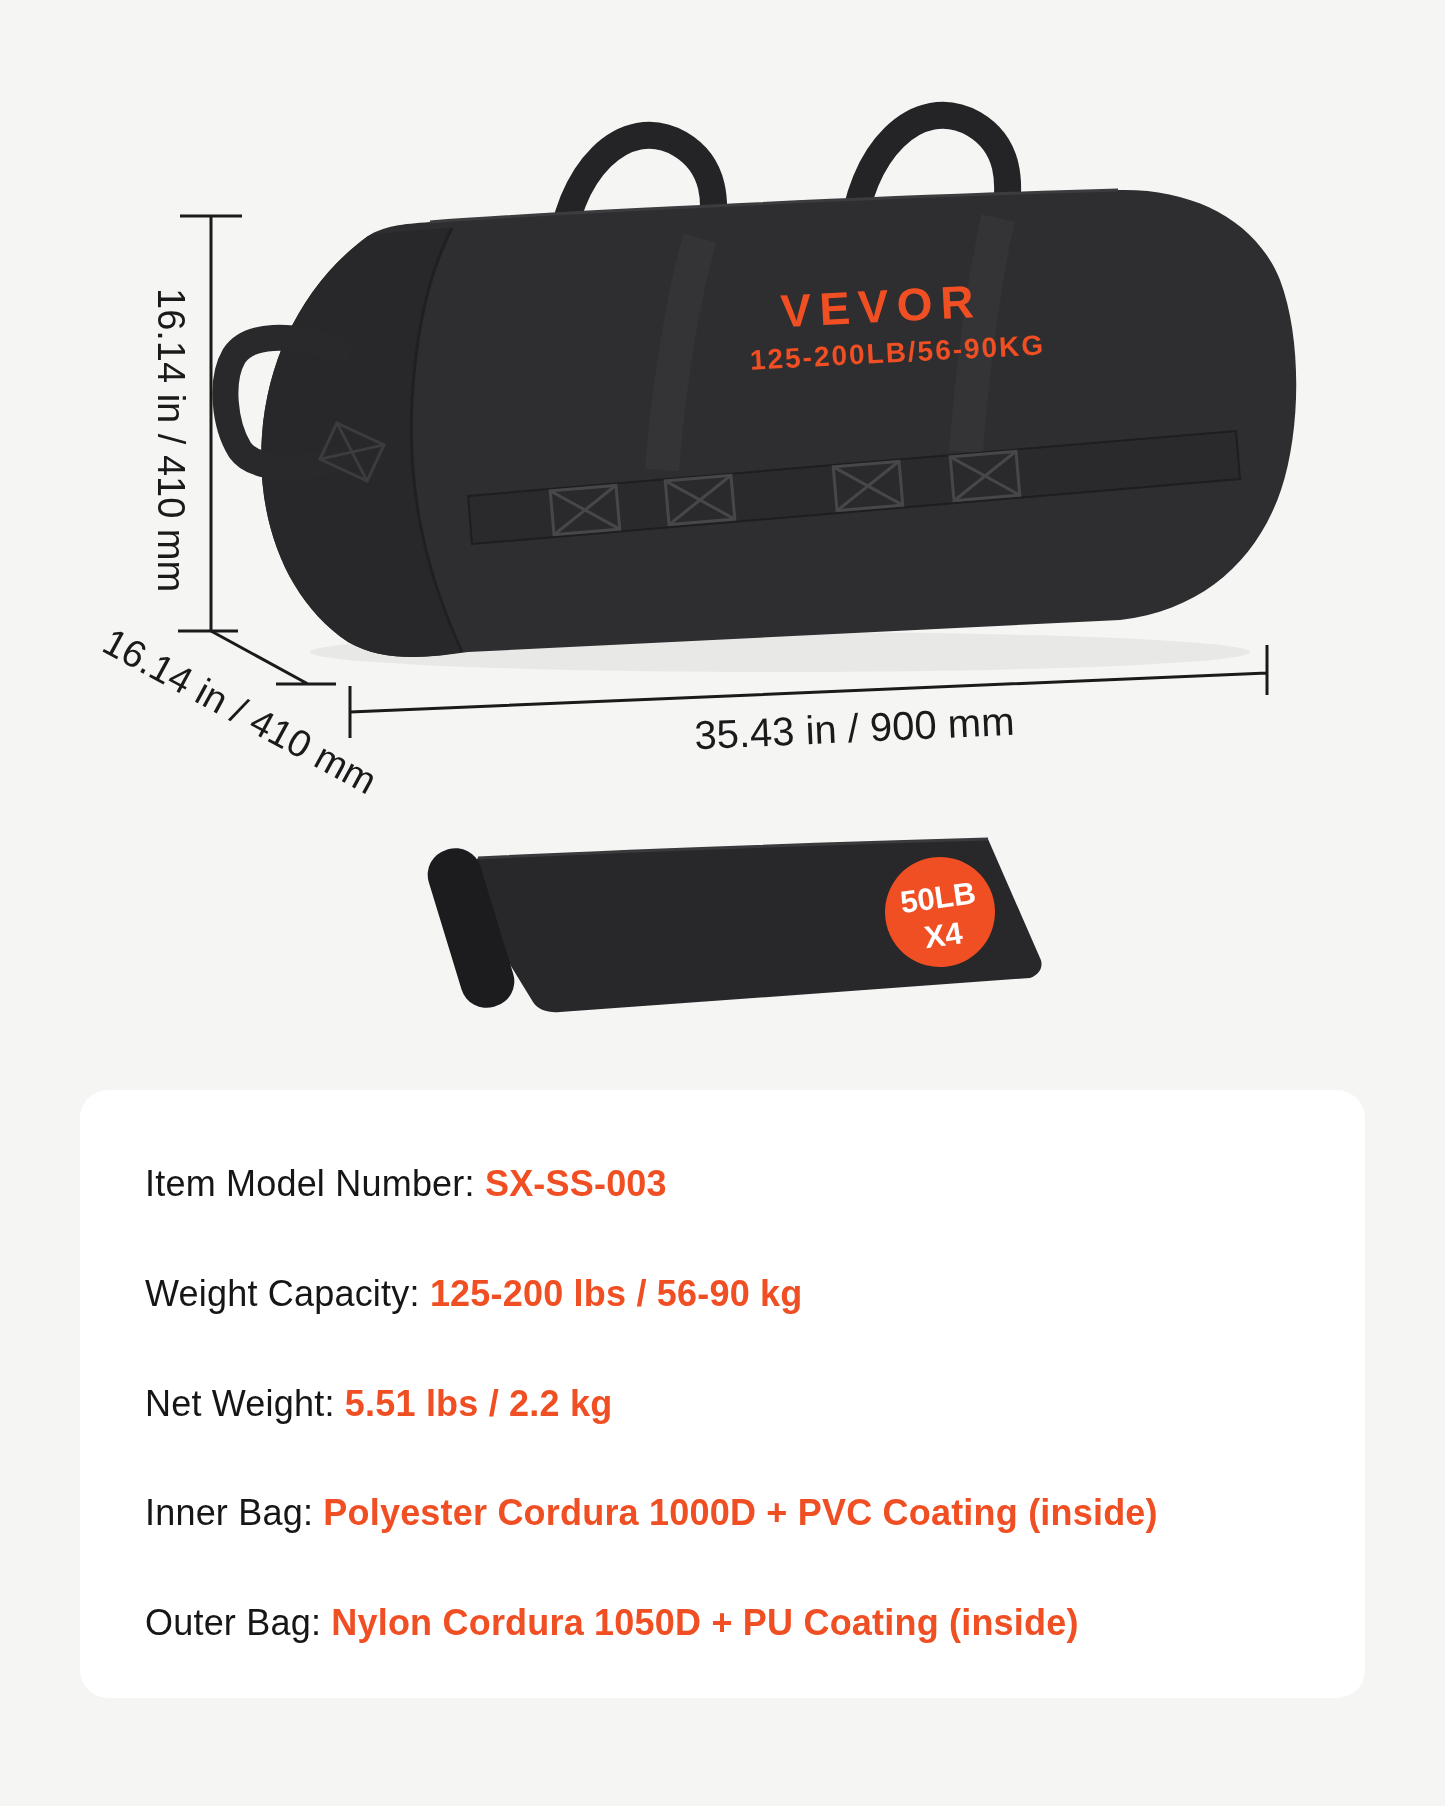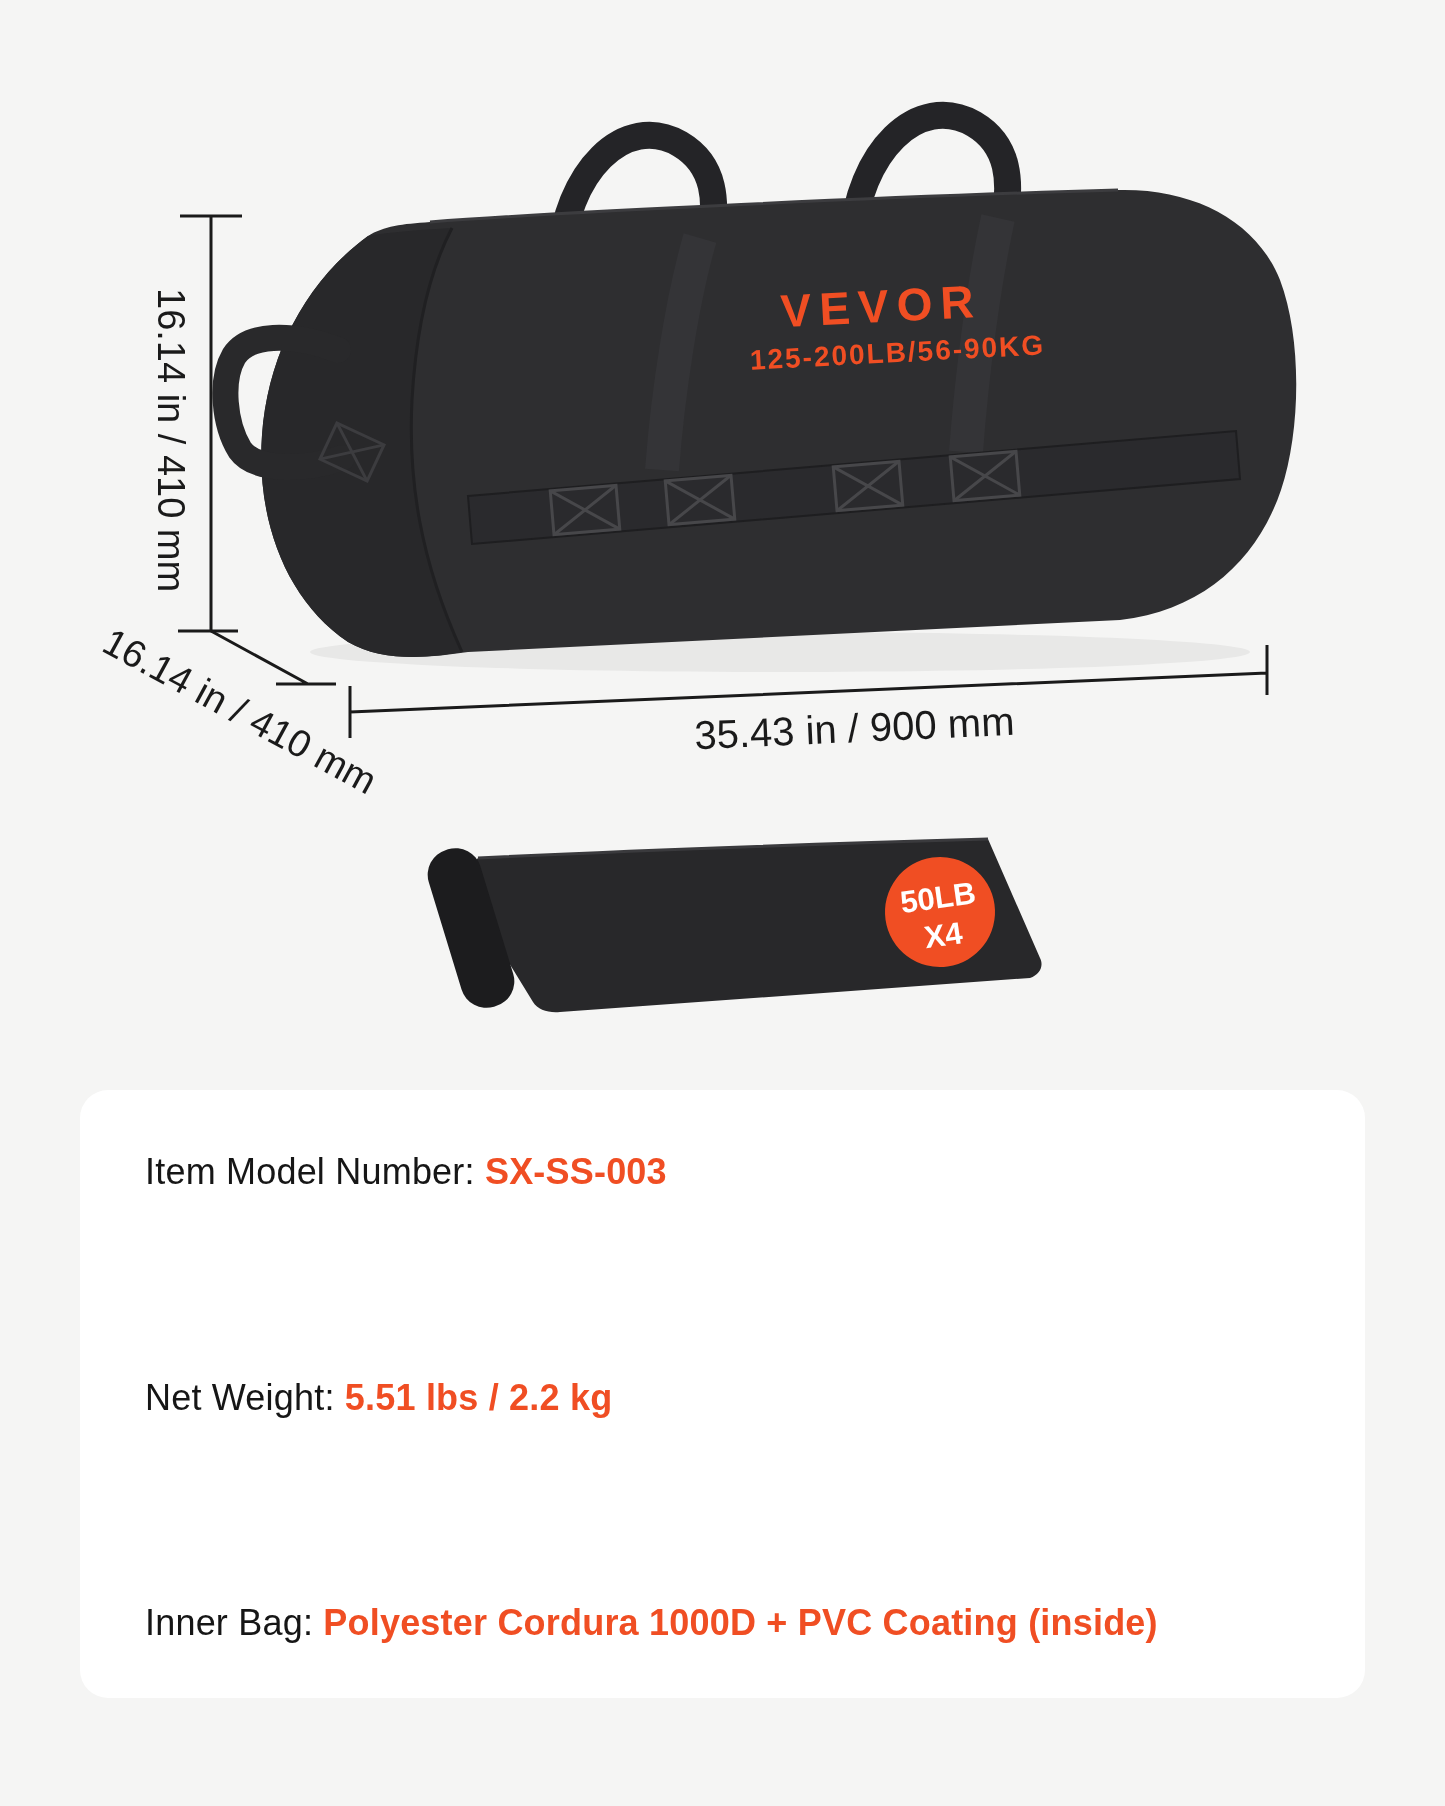--- a/index.html
+++ b/index.html
@@ -37,20 +37,21 @@
     display:flex;
     flex-direction:column;
     justify-content:space-between;
   }
   .row{
     font-size:36px;
     line-height:38px;
     color:var(--ink);
     white-space:nowrap;
     letter-spacing:0.2px;
+    margin-top:12px;
   }
   .row .lab{color:var(--ink);font-weight:400;}
   .row .val{color:var(--accent);font-weight:700;}
   svg text{font-family:"Liberation Sans", sans-serif;}
 </style>
 </head>
 <body>
 
 <div class="page">
 
@@ -149,22 +150,30 @@
       </g>
     </g>
   </svg>
 
   <div class="card">
     <div class="row">
       <span class="lab">Item Model Number:</span>
       <span class="val">SX-SS-003</span>
     </div>
     <div class="row">
+      <span class="lab">Weight Capacity:</span>
+      <span class="val">125-200 lbs / 56-90 kg</span>
+    </div>
+    <div class="row">
       <span class="lab">Net Weight:</span>
       <span class="val">5.51 lbs / 2.2 kg</span>
     </div>
     <div class="row">
       <span class="lab">Inner Bag:</span>
       <span class="val">Polyester Cordura 1000D + PVC Coating (inside)</span>
     </div>
+    <div class="row">
+      <span class="lab">Outer Bag:</span>
+      <span class="val">Nylon Cordura 1050D + PU Coating (inside)</span>
+    </div>
   </div>
 
 </div>
 
 </body></html>

